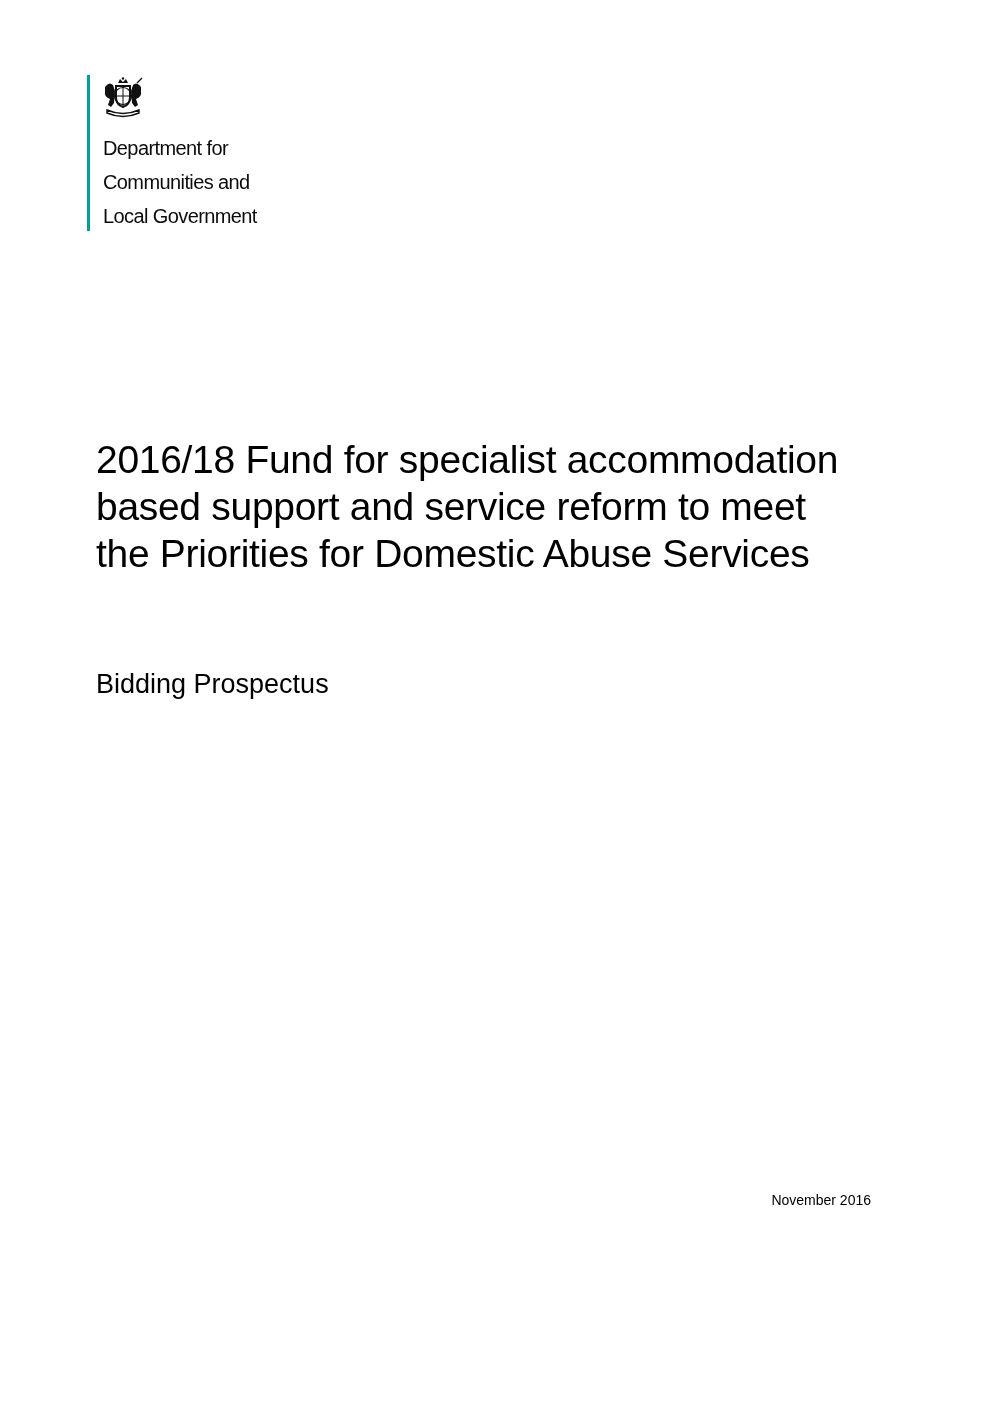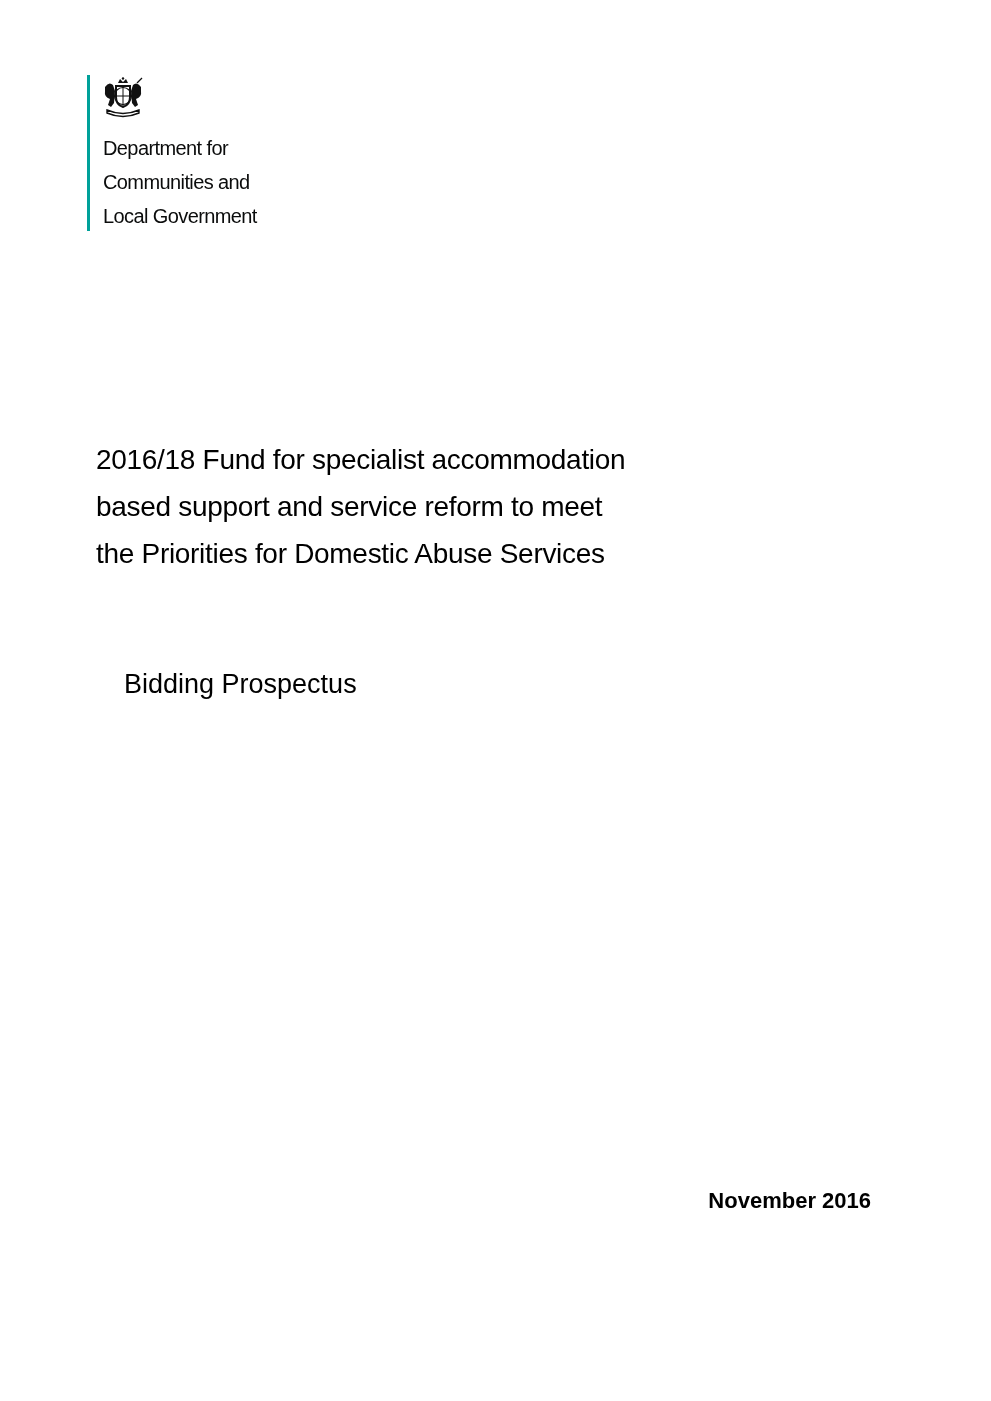--- a/index.html
+++ b/index.html
@@ -3,24 +3,24 @@
   <meta charset="utf-8">
   <style>
     html, body { margin: 0; padding: 0; background: #ffffff; }
     body { width: 991px; height: 1401px; position: relative; overflow: hidden;
            font-family: "Liberation Sans", sans-serif; color: #000; }
     .logo-block { position: absolute; left: 87px; top: 75px; }
     .logo-bar { position: absolute; left: 0; top: 0; width: 3px; height: 156px; background: #00a19a; }
     .crest { position: absolute; left: 14px; top: 2px; width: 44px; height: 42px; }
     .logo-text { position: absolute; left: 16px; top: 56px; font-size: 20px; line-height: 34px;
                  letter-spacing: -0.6px; white-space: nowrap; color: #0b0c0c; }
-    .title { position: absolute; left: 96px; top: 436px; width: 820px; font-size: 28px;
+    .title { position: absolute; left: 96px; top: 436px; width: 820px; font-size: 39px;
              line-height: 47px; letter-spacing: -0.3px; }
-    .subtitle { position: absolute; left: 96px; top: 667px; font-size: 27px; line-height: 34px; margin-left: 28px; }
-    .footer { position: absolute; right: 120px; top: 1187px; text-align: right; font-size: 22px; line-height: 27px; font-weight: bold; }
+    .subtitle { position: absolute; left: 96px; top: 667px; font-size: 27px; line-height: 34px; }
+    .footer { position: absolute; right: 120px; top: 1187px; text-align: right; font-size: 14px; line-height: 27px; }
     .footer div { white-space: nowrap; }
   </style>
 </head>
 <body>
 
 <div class="logo-block">
   <div class="logo-bar"></div>
   <svg class="crest" viewBox="0 0 44 42">
 
     <path d="M17 6 L19 2 L22 5 L25 2 L27 6 Z" fill="#111"></path>

